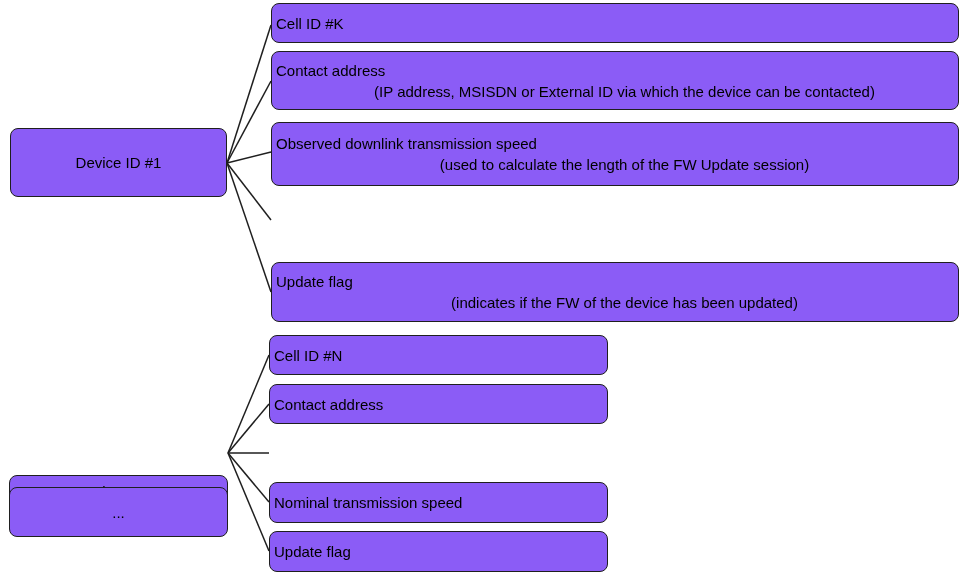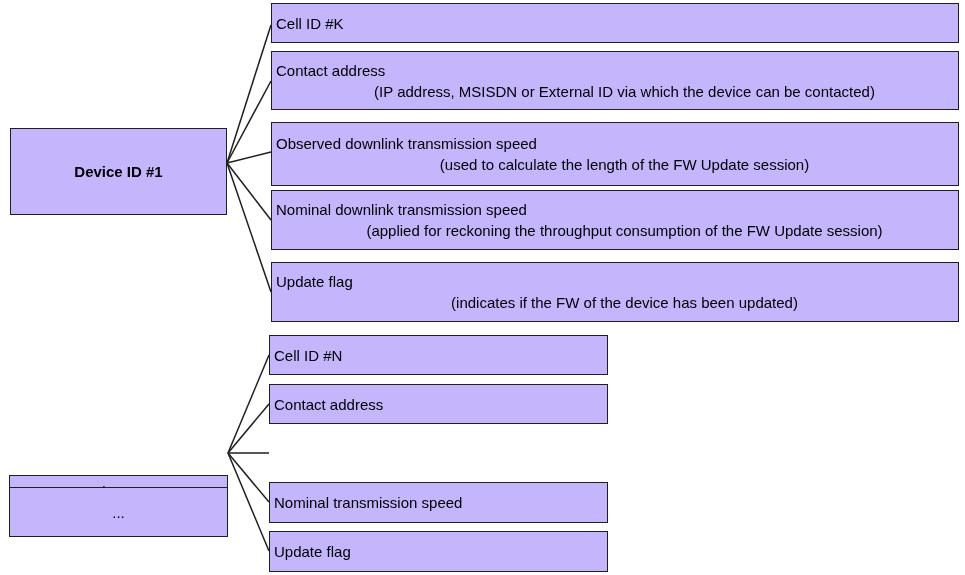--- a/index.html
+++ b/index.html
@@ -17,23 +17,23 @@
   }
   .connectors {
     position: absolute;
     left: 0;
     top: 0;
     pointer-events: none;
   }
   .box {
     position: absolute;
     box-sizing: border-box;
-    background: #c4b5fd;
+    background: #8b5cf6;
     border: 1.6px solid #1f1f1f;
-    border-radius: 0;
+    border-radius: 8px;
     display: flex;
     flex-direction: column;
     justify-content: center;
     font-size: 15px;
     line-height: 21px;
     color: #000000;
     padding: 2px 6px 2px 4px;
   }
   .box .title {
     white-space: nowrap;
@@ -64,42 +64,38 @@
       <line x1="227" y1="163" x2="271" y2="292"></line>
 
       <line x1="228" y1="453" x2="269" y2="355"></line>
       <line x1="228" y1="453" x2="269" y2="404"></line>
       <line x1="228" y1="453" x2="269" y2="453"></line>
       <line x1="228" y1="453" x2="269" y2="502"></line>
       <line x1="228" y1="453" x2="269" y2="551"></line>
     </g>
   </svg>
 
-  <div class="box device" style="left:10px; top:128px; width:217px; height:87px;font-weight:bold;">
+  <div class="box device" style="left:10px; top:128px; width:217px; height:69px;">
     <div class="title">Device ID #1</div>
   </div>
 
   <div class="box" style="left:271px; top:3px; width:688px; height:40px;">
     <div class="title">Cell ID #K</div>
   </div>
 
   <div class="box" style="left:271px; top:51px; width:688px; height:59px;">
     <div class="title">Contact address</div>
     <div class="detail">(IP address, MSISDN or External ID via which the device can be contacted)</div>
   </div>
 
   <div class="box" style="left:271px; top:122px; width:688px; height:64px;">
     <div class="title">Observed downlink transmission speed</div>
     <div class="detail">(used to calculate the length of the FW Update session)</div>
   </div>
 
-  <div class="box" style="left:271px; top:190px; width:688px; height:60px;">
-    <div class="title">Nominal downlink transmission speed</div>
-    <div class="detail">(applied for reckoning the throughput consumption of the FW Update session)</div>
-  </div>
 
   <div class="box" style="left:271px; top:262px; width:688px; height:60px;">
     <div class="title">Update flag</div>
     <div class="detail">(indicates if the FW of the device has been updated)</div>
   </div>
 
   <div class="box device" style="left:9px; top:427px; width:219px; height:32px;margin-top:48px;">
     <div class="title">Device ID #2</div>
   </div>
 

